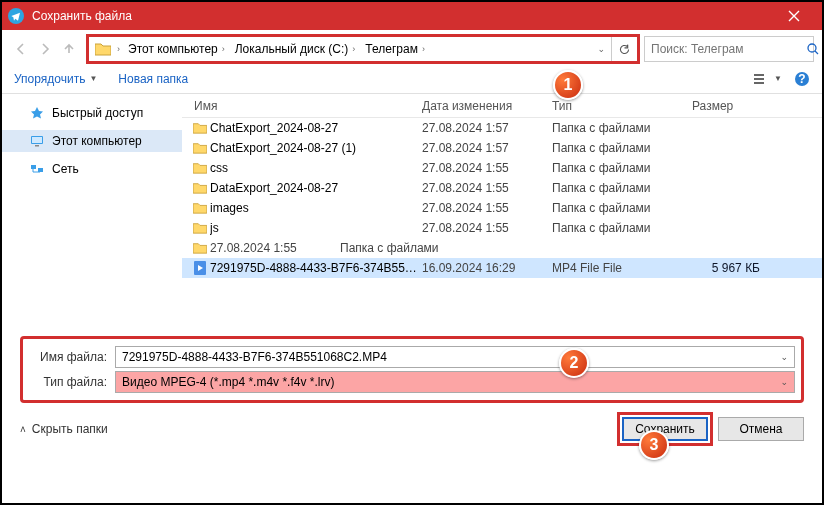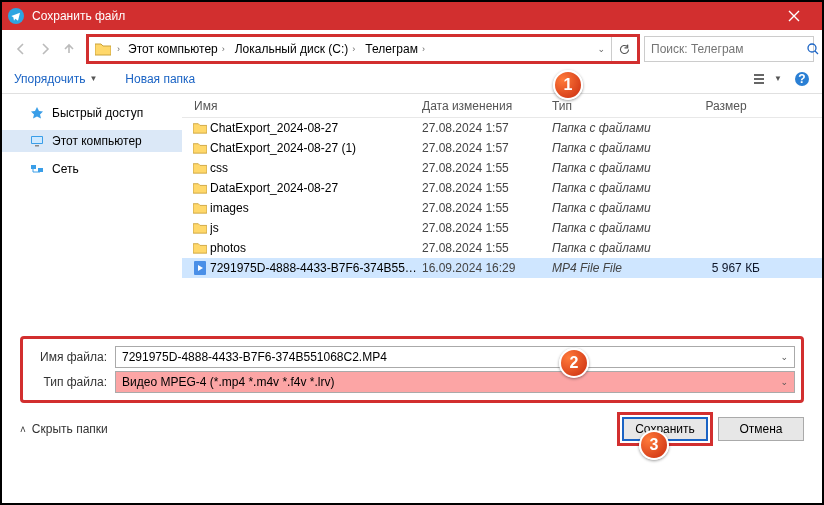--- a/index.html
+++ b/index.html
@@ -17,42 +17,42 @@
 .crumb-ico { width: 20px; height: 20px; margin: 0 4px; display:flex; align-items:center; justify-content:center; }
 .crumbs { display: flex; align-items: center; flex: 1; overflow: hidden; }
 .crumb { display: flex; align-items: center; height: 24px; padding: 0 4px 0 6px; white-space: nowrap; }
 .crumb .chev { margin-left: 4px; color: #666; font-size: 9px; }
 .crumb-end { display:flex; align-items:center; }
 .crumb-ref { width: 26px; height: 24px; border-left: 1px solid #ccc; display:flex; align-items:center; justify-content:center; }
 .search { width: 170px; height: 26px; border: 1px solid #ccc; display: flex; align-items: center; padding: 0 6px; }
 .search input { border: none; outline: none; flex: 1; color: #777; background: transparent; }
 .search .sico { color: #1a63c4; }
 
-.toolbar { height: 30px; border-bottom: 1px solid #e0e0e0; display: flex; align-items: center; padding: 0 12px; gap: 28px; }
+.toolbar { height: 30px; border-bottom: 1px solid #e0e0e0; display: flex; align-items: center; padding: 0 12px; gap: 21px; }
 .tb-item { color: #1a63c4; display: flex; align-items: center; gap: 4px; }
 .tb-item .dd { font-size: 8px; color: #555; }
 .tb-right { margin-left: auto; display: flex; align-items: center; gap: 12px; }
 .tb-view { display:flex; align-items:center; gap:4px; color:#555; }
 
 .main { display: flex; height: 230px; }
 .side { width: 180px; padding: 8px 0; }
 .side-item { display: flex; align-items: center; gap: 8px; padding: 3px 8px 3px 28px; height: 22px; }
 .side-item.sel { background: #dbe8f7; }
 .files { flex: 1; }
 .cols { display: flex; border-bottom: 1px solid #e8e8e8; height: 24px; align-items: center; color: #555; }
 .col-name { width: 240px; padding-left: 12px; }
 .col-date { width: 130px; }
 .col-type { width: 140px; }
-.col-size { width: 80px; text-align: center; padding-right: 12px; }
+.col-size { width: 80px; text-align: left; padding-right: 12px; }
 .row { display: flex; align-items: center; height: 20px; }
 .row.sel { background: #cfe6ff; }
 .row .ico { width: 20px; display:flex; justify-content:center; margin-left: 8px; }
 .row .nm { width: 212px; white-space: nowrap; overflow: hidden; text-overflow: ellipsis; }
 .row .dt { width: 130px; color: #444; }
-.row .tp { width: 140px; color: #444; font-style: italic; }
+.row .tp { width: 140px; color: #444; }
 .row .sz { width: 80px; text-align: right; padding-right: 12px; color: #0f172a; }
 
 .bottom { padding: 12px 18px 4px 18px; }
 .fields { border: 3px solid #d22f2f; border-radius: 4px; padding: 4px 6px; position: relative; }
 .field-row { display: flex; align-items: center; gap: 8px; margin: 3px 0; }
 .field-row label { width: 78px; text-align: right; color: #333; }
 .field-row .control { flex: 1; height: 22px; border: 1px solid #aaa; display: flex; align-items: center; padding: 0 6px; background: #fff; }
 .field-row .control input { border: none; outline: none; flex: 1; background: transparent; }
 .field-row .control .dd { color: #555; font-size: 9px; }
 
@@ -72,21 +72,21 @@
 </head>
 <body>
 
 <div class="titlebar">
   <span class="tg-icon">
     <svg viewBox="0 0 24 24" width="16" height="16">
         <circle cx="12" cy="12" r="12" fill="#2da5e1"></circle>
         <path d="M5 12l13-5-3 12-4-3-2 3-1-5z" fill="#fff"></path>
       </svg>
   </span>
-  <span class="title">Сохранить файл</span>
+  <span class="title">Сохранить файла</span>
   <span class="close">
     <svg width="12" height="12" viewBox="0 0 12 12">
         <path d="M1 1l10 10M11 1L1 11" stroke="#fff" stroke-width="1.4"></path>
       </svg>
   </span>
 </div>
 
 <div class="navbar">
   <div class="nav-arrows">
     <div class="nav-btn">
@@ -277,21 +277,20 @@
           <span class="dt">27.08.2024 1:55</span>
           <span class="tp">Папка с файлами</span>
           <span class="sz"></span>
         </div>
         <div class="row">
           <span class="ico">
             <svg width="14" height="12" viewBox="0 0 16 14">
               <path d="M0 2h6l2 2h8v9H0z" fill="#ffd86b" stroke="#caa23a"></path>
             </svg>
           </span>
-          <span class="nm">photos</span>
           <span class="dt">27.08.2024 1:55</span>
           <span class="tp">Папка с файлами</span>
           <span class="sz"></span>
         </div>
         <div class="row sel">
           <span class="ico">
             <svg width="12" height="14" viewBox="0 0 12 14">
               <rect x="0" y="0" width="12" height="14" rx="1" fill="#4a8fe7"></rect>
               <path d="M4 4l5 3-5 3z" fill="#fff"></path>
             </svg>

